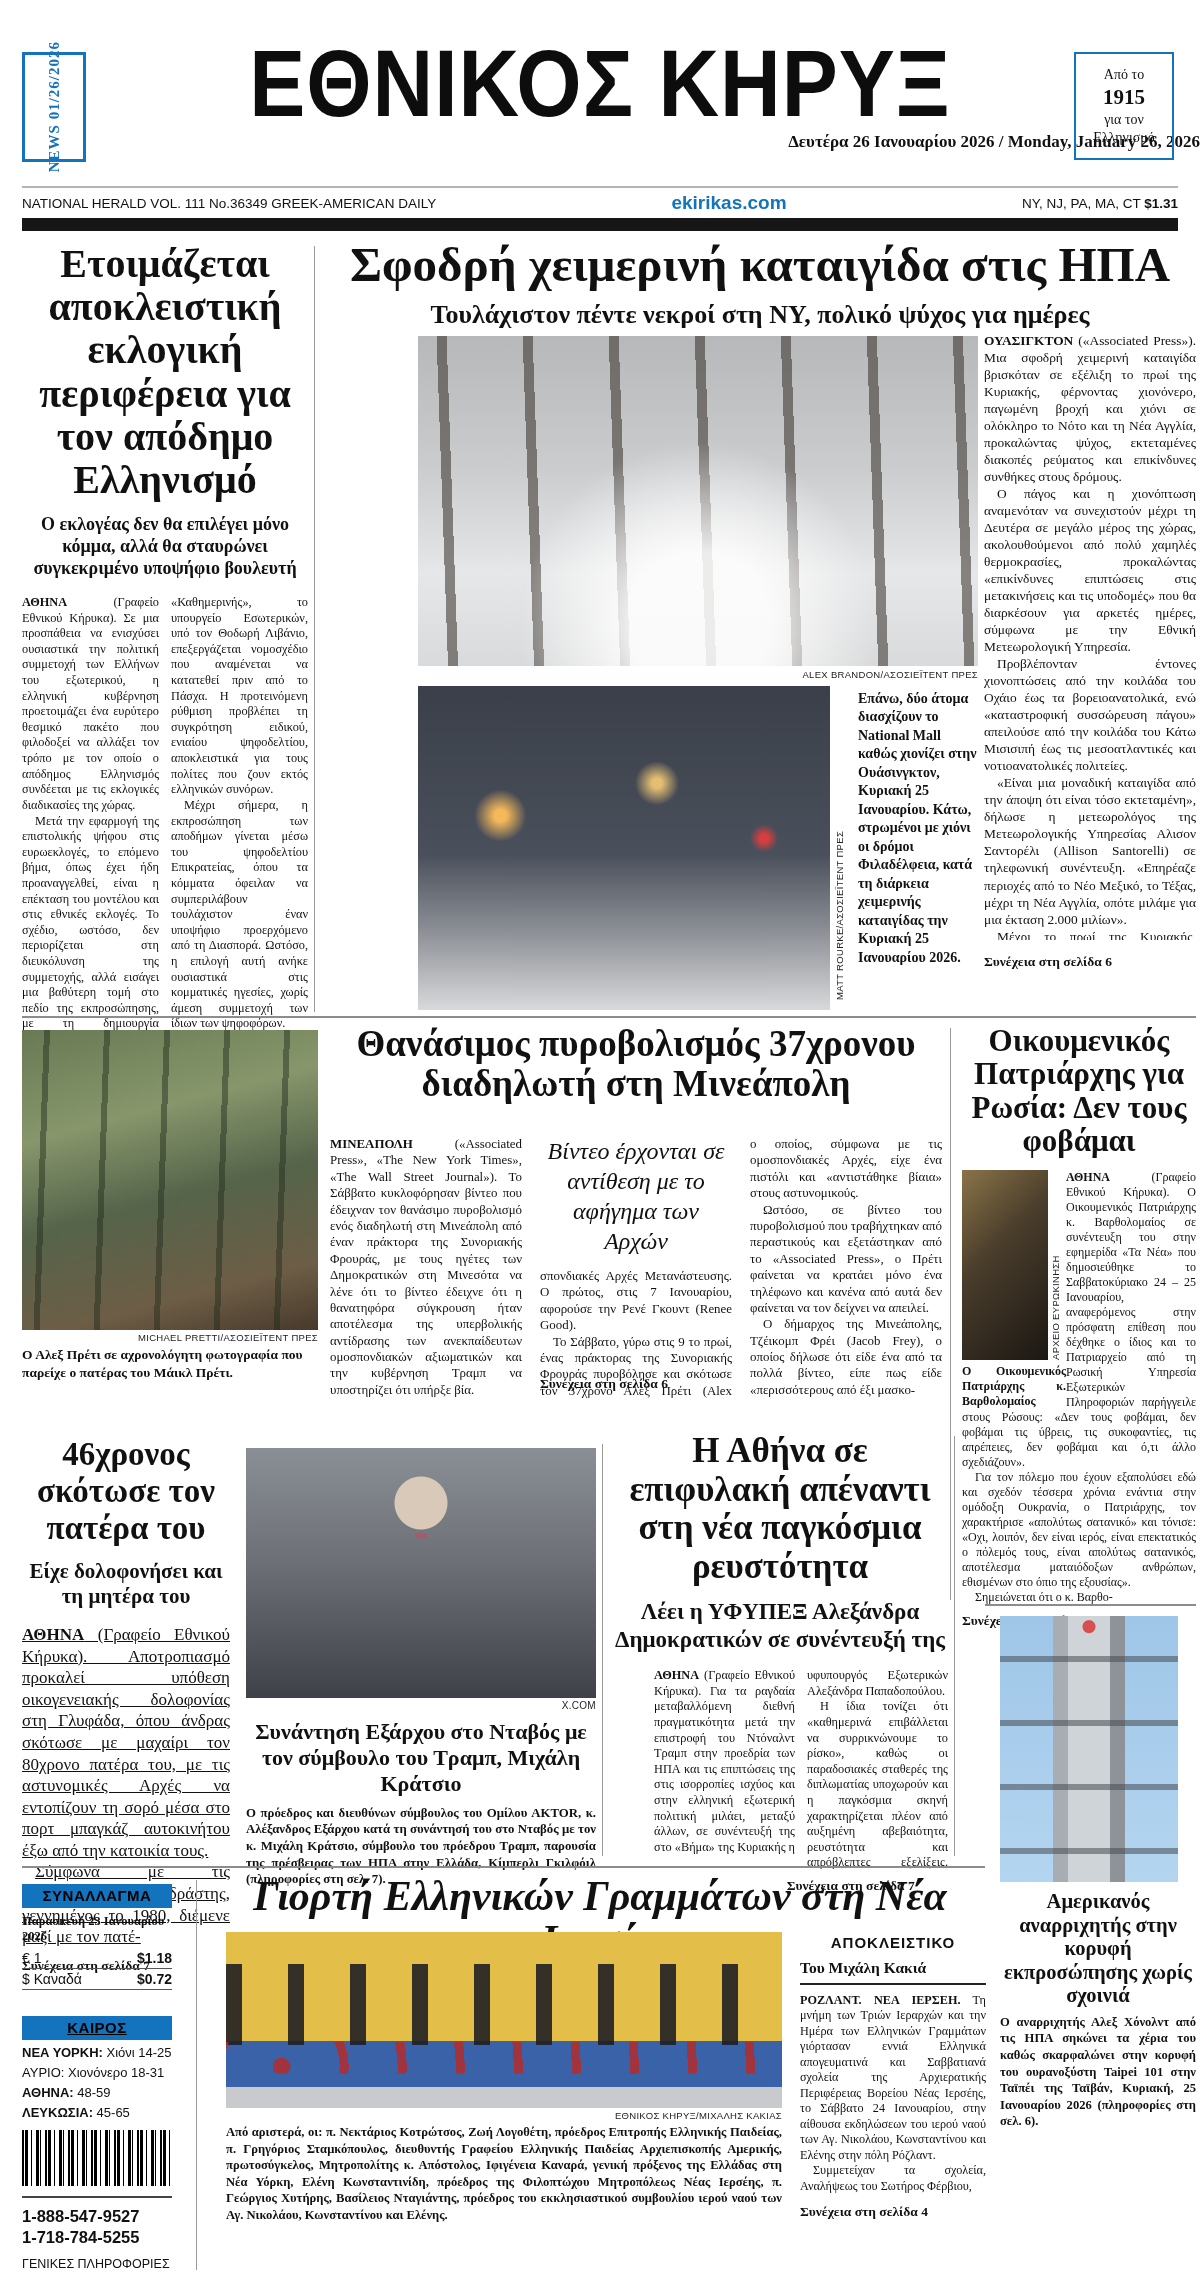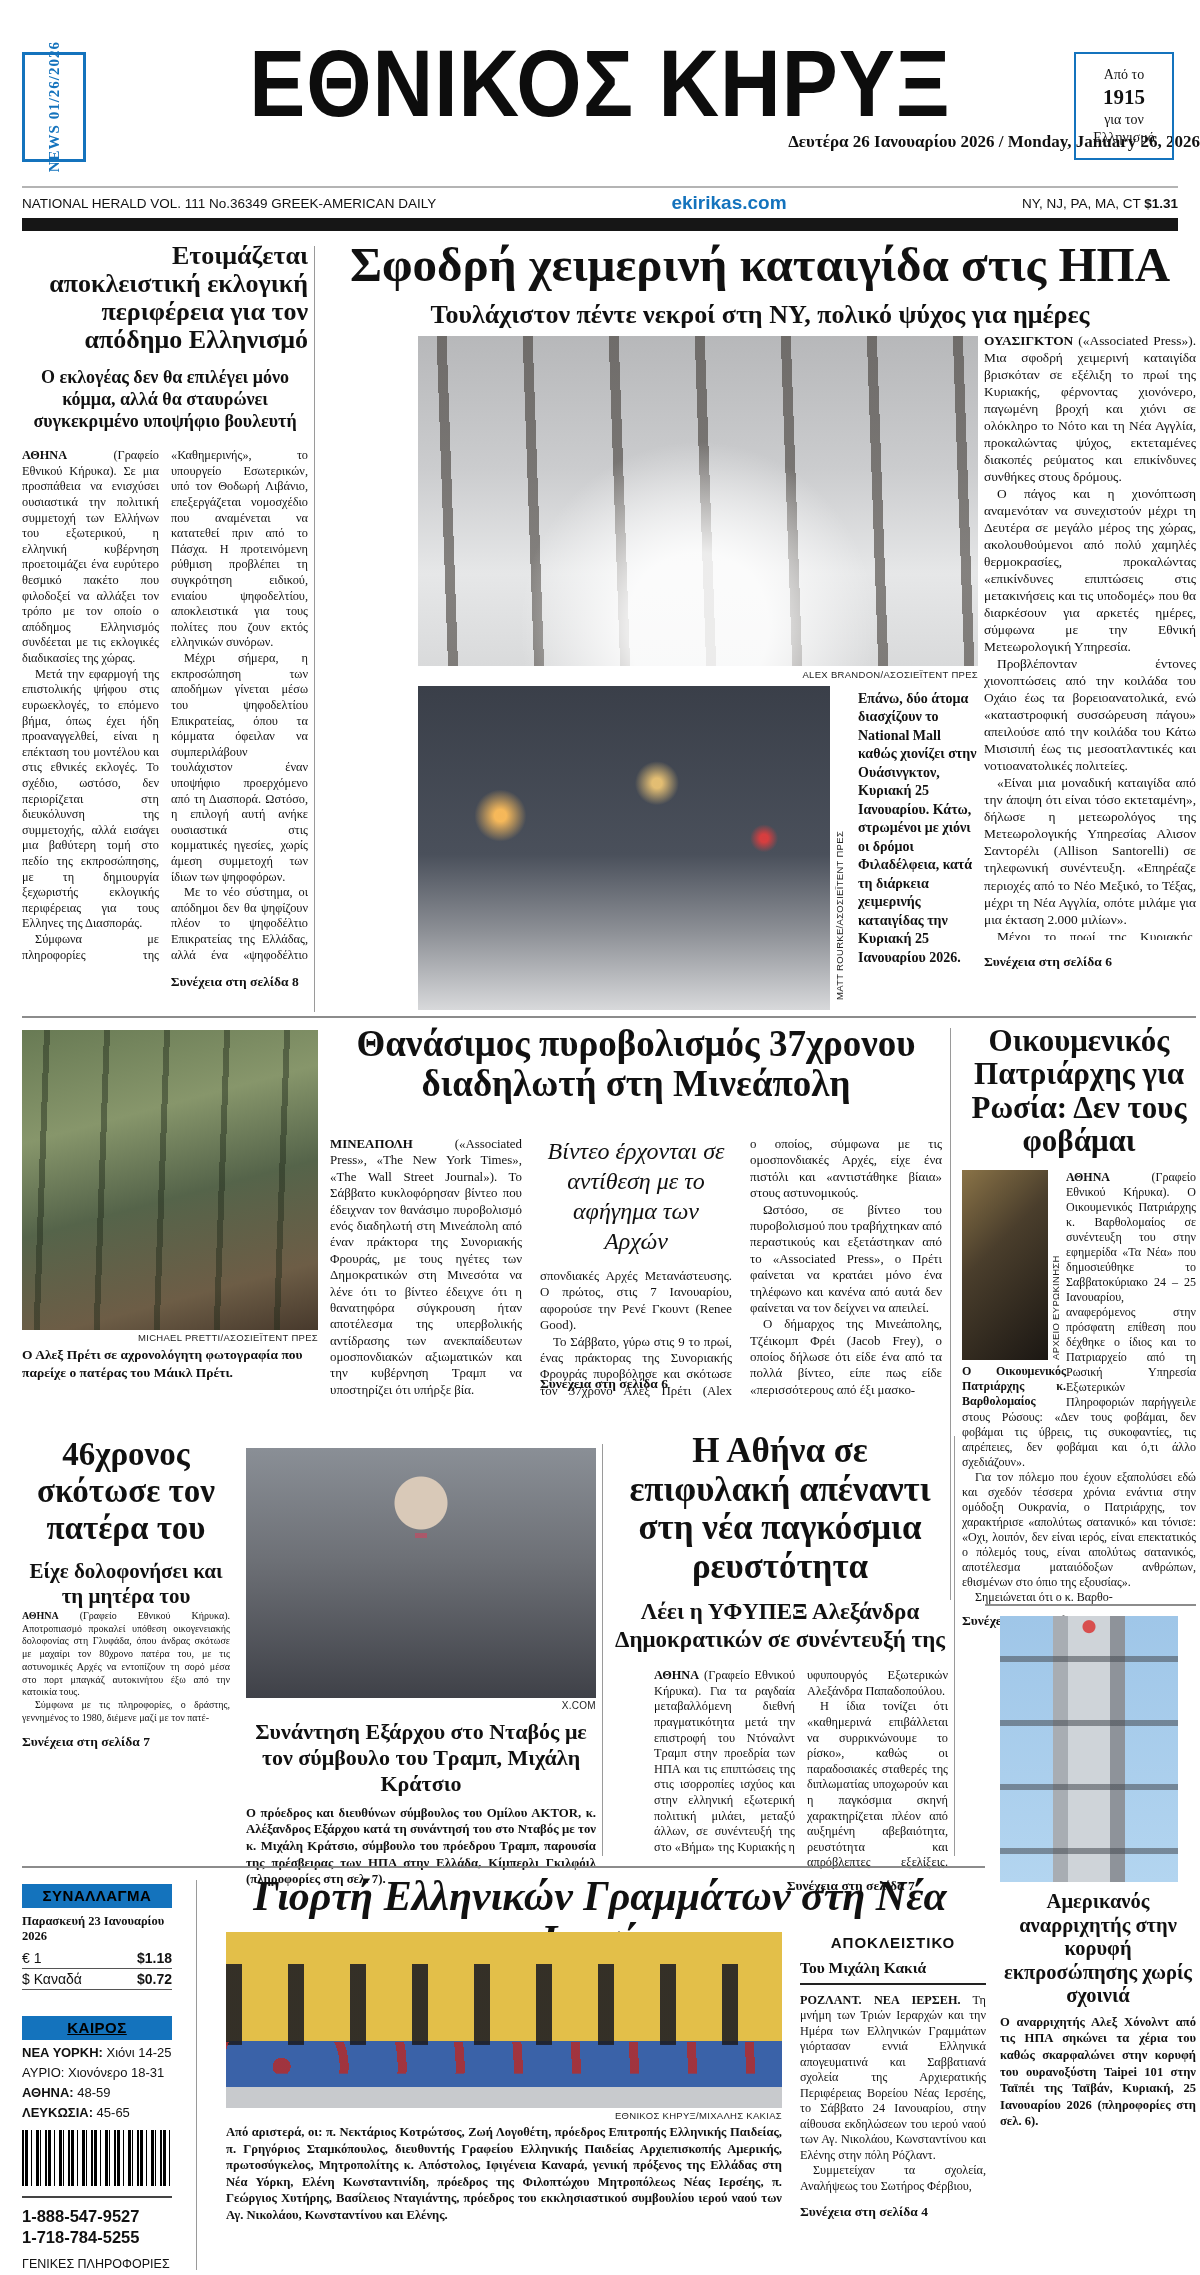--- a/index.html
+++ b/index.html
@@ -62,21 +62,21 @@
     repeating-linear-gradient(90deg, rgba(28,28,34,.88) 0 16px, rgba(28,28,34,0) 16px 62px),
     linear-gradient(180deg,#e3bf49 0 62%,#3a62a8 62% 88%,#c8cacd 88% 100%);
     background-size:100% 18%,100% 46%,100% 100%;background-position:0 76%,0 34%,0 0;background-repeat:no-repeat;}
   .photo-taipei{background:
     radial-gradient(circle at 50% 4%, #d84f4f 0 6px, rgba(216,79,79,0) 7px),
     repeating-linear-gradient(180deg, rgba(70,75,82,0) 0 40px, rgba(70,75,82,.55) 40px 46px, rgba(70,75,82,0) 46px 64px),
     linear-gradient(90deg, rgba(0,0,0,0) 0 30%, #a8adb3 30% 38%, #cfd4d9 38% 62%, #8e939a 62% 70%, rgba(0,0,0,0) 70% 100%),
     linear-gradient(180deg,#9fc6e8 0%,#b3d5f0 100%);}
   
   #diaspora{position:absolute;left:22px;top:242px;width:286px;}
-  #diaspora .headline{font-size:26px;text-align:right;}
+  #diaspora .headline{font-size:40px;}
   #diaspora .subhead{font-size:18px;margin-top:13px;}
   #diaspora .bodytext{margin-top:15px;height:520px;overflow:hidden;column-count:2;column-gap:12px;font-size:12.3px;}
   #diaspora .cont{display:block;margin-top:6px;margin-left:52%;}
   #storm{position:absolute;left:324px;top:240px;width:872px;height:774px;}
   #storm .headline{font-size:49px;line-height:1.0;}
   #storm .subhead{font-size:26px;font-weight:600;margin-top:10px;}
   #storm .photo-top{position:absolute;left:94px;top:96px;width:560px;height:330px;}
   #storm .credit-top{position:absolute;left:94px;top:429px;width:560px;text-align:right;}
   #storm .photo-bottom{position:absolute;left:94px;top:446px;width:412px;height:324px;}
   #storm .vcredit{position:absolute;left:510px;top:450px;height:310px;}
@@ -97,21 +97,21 @@
   #patriarch .bodytext{margin-top:12px;font-size:12px;}
   #patriarch .bodytext p{line-height:1.25;}
   #patriarch figure{float:left;width:104px;margin:2px 8px 4px 0;position:relative;}
   #patriarch figure .photo{width:86px;height:190px;}
   #patriarch figure .vcredit{position:absolute;left:88px;top:0;height:190px;}
   #patriarch figcaption{font-weight:bold;font-size:12px;line-height:1.25;margin-top:4px;width:104px;}
   #patriarch .cont{display:block;margin-top:8px;}
   #father{position:absolute;left:22px;top:1436px;width:208px;}
   #father .headline{font-size:33px;line-height:1.12;}
   #father .subhead{font-size:21px;margin-top:12px;}
-  #father .bodytext{font-size:10px;}
+  #father .bodytext{margin-top:14px;font-size:17px;text-decoration:underline;}
   #father .cont{display:block;margin-top:10px;}
   #davos{position:absolute;left:246px;top:1448px;width:350px;}
   #davos .photo{width:350px;height:250px;}
   #davos .credit{display:block;text-align:right;margin-top:2px;font-size:10px;}
   #davos .cap-title{font-weight:bold;font-size:22px;text-align:center;line-height:1.18;margin-top:8px;}
   #davos .caption{font-size:12.8px;text-align:justify;margin-top:8px;line-height:1.3;}
   #athens{position:absolute;left:612px;top:1432px;width:336px;}
   #athens .headline{font-size:35px;line-height:1.1;}
   #athens .subhead{font-size:23px;margin-top:12px;}
   #athens .bodytext{margin:14px 0 0 42px;width:294px;height:205px;overflow:hidden;column-count:2;column-gap:12px;font-size:12.3px;}

